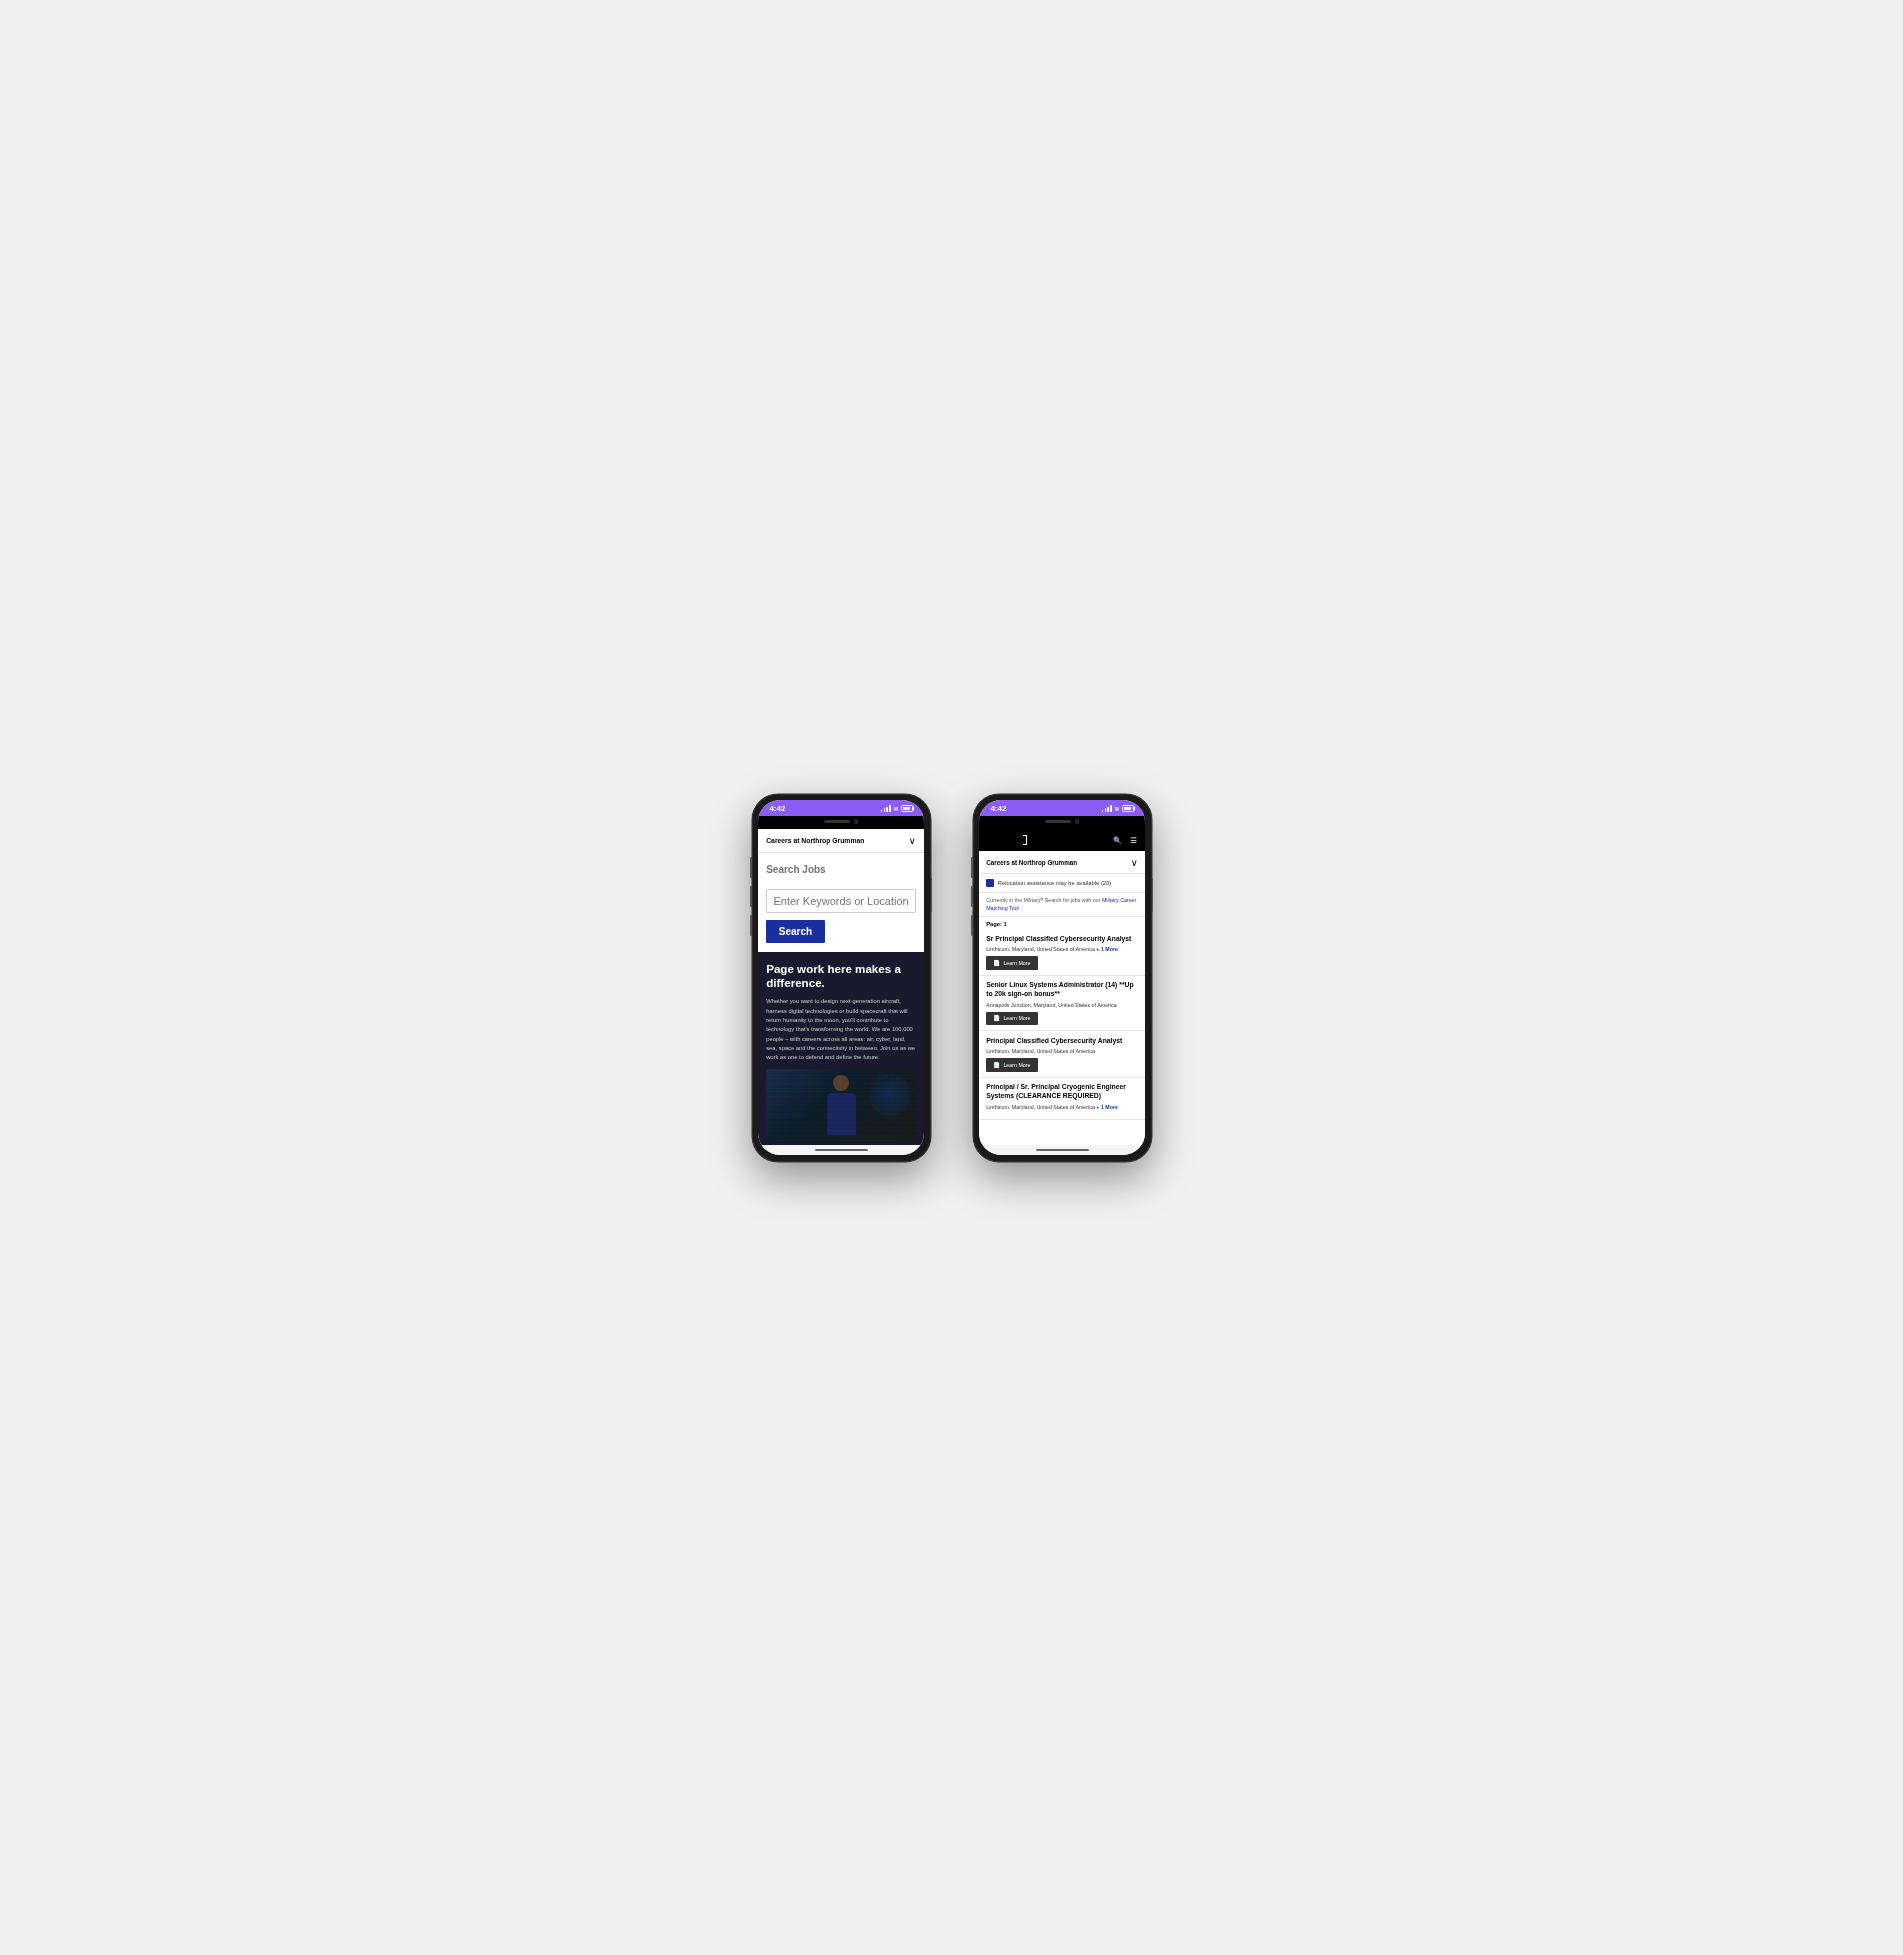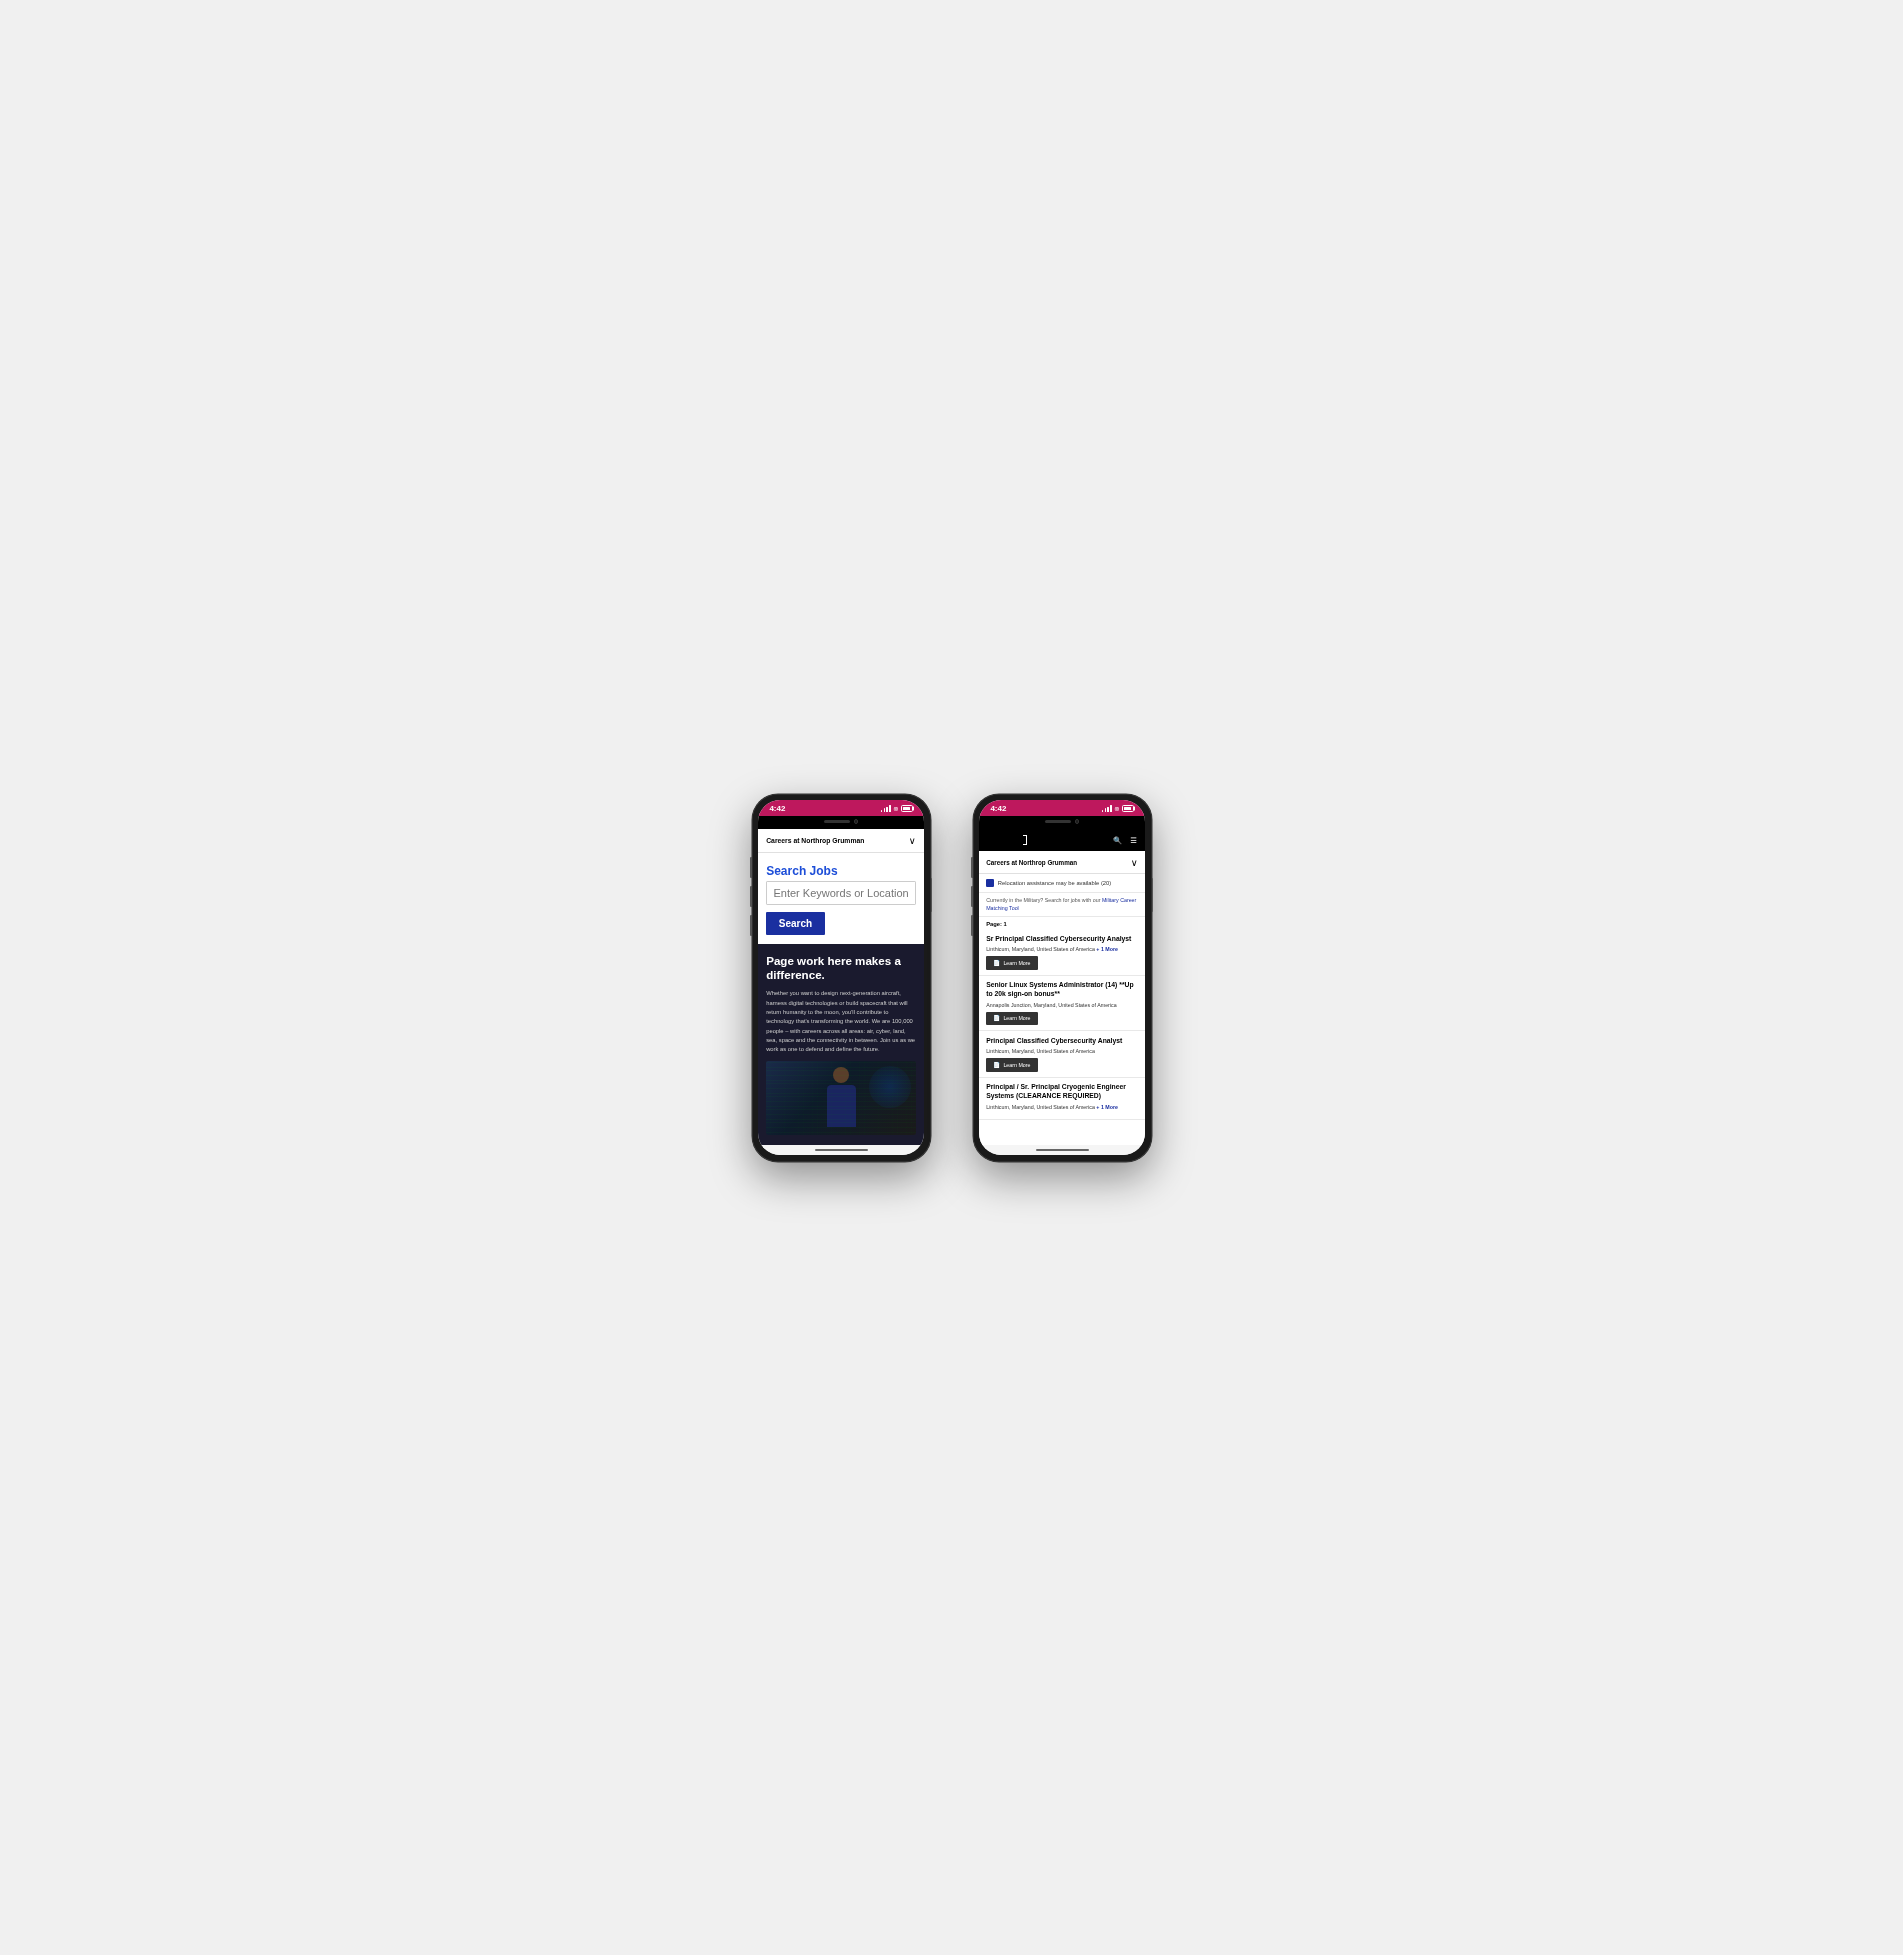--- a/index.html
+++ b/index.html
@@ -63,21 +63,21 @@
       height: 100%;
       background: #fff;
       border-radius: 22px;
       overflow: hidden;
       display: flex;
       flex-direction: column;
     }
 
     
     .status-bar {
-      background: #be185d;
+      background: #8b5cf6;
       display: flex;
       justify-content: space-between;
       align-items: center;
       padding: 4.2px 11.6px 3.2px;
       flex-shrink: 0;
       gap: 20px;
     }
 
     .status-time {
       color: #fff;
@@ -215,24 +215,24 @@
       font-size: 9.5px;
       color: #000;
     }
 
     .phone1-search-section {
       background: #fff;
       padding: 10.5px 8.4px 8.4px;
       flex-shrink: 0;
     }
     .phone1-search-title {
-      font-size: 12px;
+      font-size: 10px;
       font-weight: 800;
-      color: #1d4ed8;
-      margin-bottom: 3px;
+      color: #737373;
+      margin-bottom: 14px;
     }
     .phone1-search-input {
       width: 100%;
       border: 0.8px solid #ccc;
       padding: 5.3px 6.3px;
       font-size: 11px;
       color: #999;
       margin-bottom: 6.3px;
       border-radius: 1.1px;
     }

